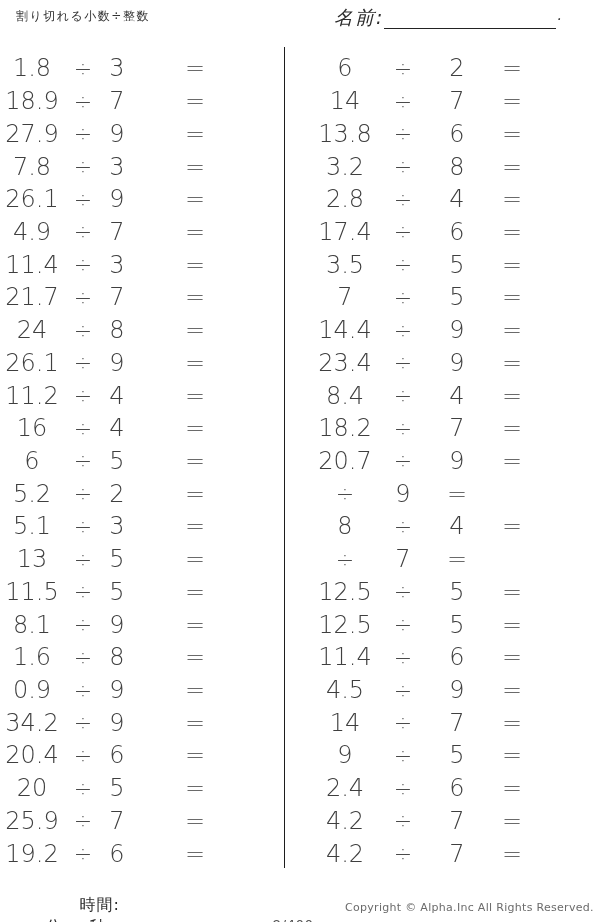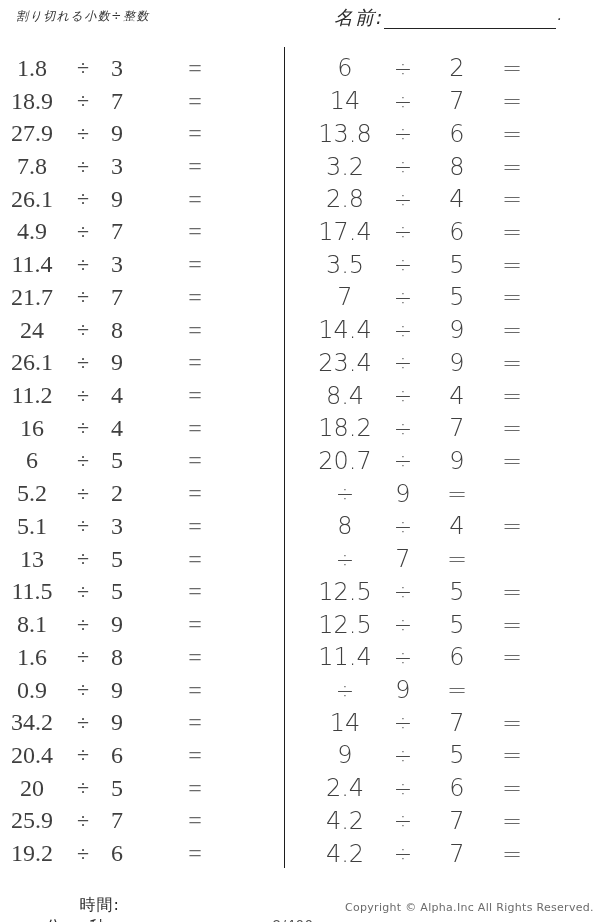--- a/index.html
+++ b/index.html
@@ -7,42 +7,42 @@
   body {
     width:600px; height:922px; position:relative; overflow:hidden;
     font-family:"DejaVu Sans","Liberation Sans",sans-serif;
     color:#3f3f3f;
   }
 
   
   .page-title {
     position:absolute; left:16px; top:8px;
     font-family:"DejaVu Serif","Liberation Serif",serif;
-    font-size:12px; letter-spacing:1.5px; color:#333;font-style:italic;
+    font-size:12px; letter-spacing:1.5px; color:#333;
   }
   .name-row {
     position:absolute; left:334px; top:4px;
     display:flex; 
     font-size:19px; color:#2b2b2b; letter-spacing:2px;font-style:italic;
   }
   .name-label { line-height:26px; }
   .name-line {
     display:inline-block; width:172px; height:25px;
     border-bottom:1.6px solid #222;
   }
   .name-period { font-size:14px; line-height:22px; margin-left:1px; }
 
   
   .problems { position:absolute; left:0; top:52px; width:600px; height:818px; }
   .divider {
     position:absolute; left:283.5px; top:-5px; width:1.6px; height:821px;
     background:#1d1d1d;
   }
   .col { position:absolute; top:0; }
-  .col-left  { left:0;    width:328px;font-family:Liberation Serif, serif; }
+  .col-left  { left:0;    width:328px; }
   .col-right { left:285px; width:315px; }
   .problem-row {
     display:grid; height:32.72px; align-items:center;
     font-size:24px; font-weight:300; color:#3f3f3f;
   }
   .col-left  .problem-row { grid-template-columns:64px 38px 30px 126px; }
   .col-right .problem-row { padding-left:16px; grid-template-columns:88px 28px 80px 30px; }
   .cell { text-align:center; white-space:nowrap; }
   .op-cell { font-size:22px; color:#4a4a4a; }
   .eq-cell { color:#6a6a6a; }
@@ -386,20 +386,21 @@
   </div>
 
   <div class="problem-row">
     <span class="cell dividend">11.4</span>
     <span class="cell op-cell">÷</span>
     <span class="cell divisor">6</span>
     <span class="cell eq-cell">=</span>
   </div>
 
   <div class="problem-row">
+    <span class="cell dividend">4.5</span>
     <span class="cell op-cell">÷</span>
     <span class="cell divisor">9</span>
     <span class="cell eq-cell">=</span>
   </div>
 
   <div class="problem-row">
     <span class="cell dividend">14</span>
     <span class="cell op-cell">÷</span>
     <span class="cell divisor">7</span>
     <span class="cell eq-cell">=</span>

